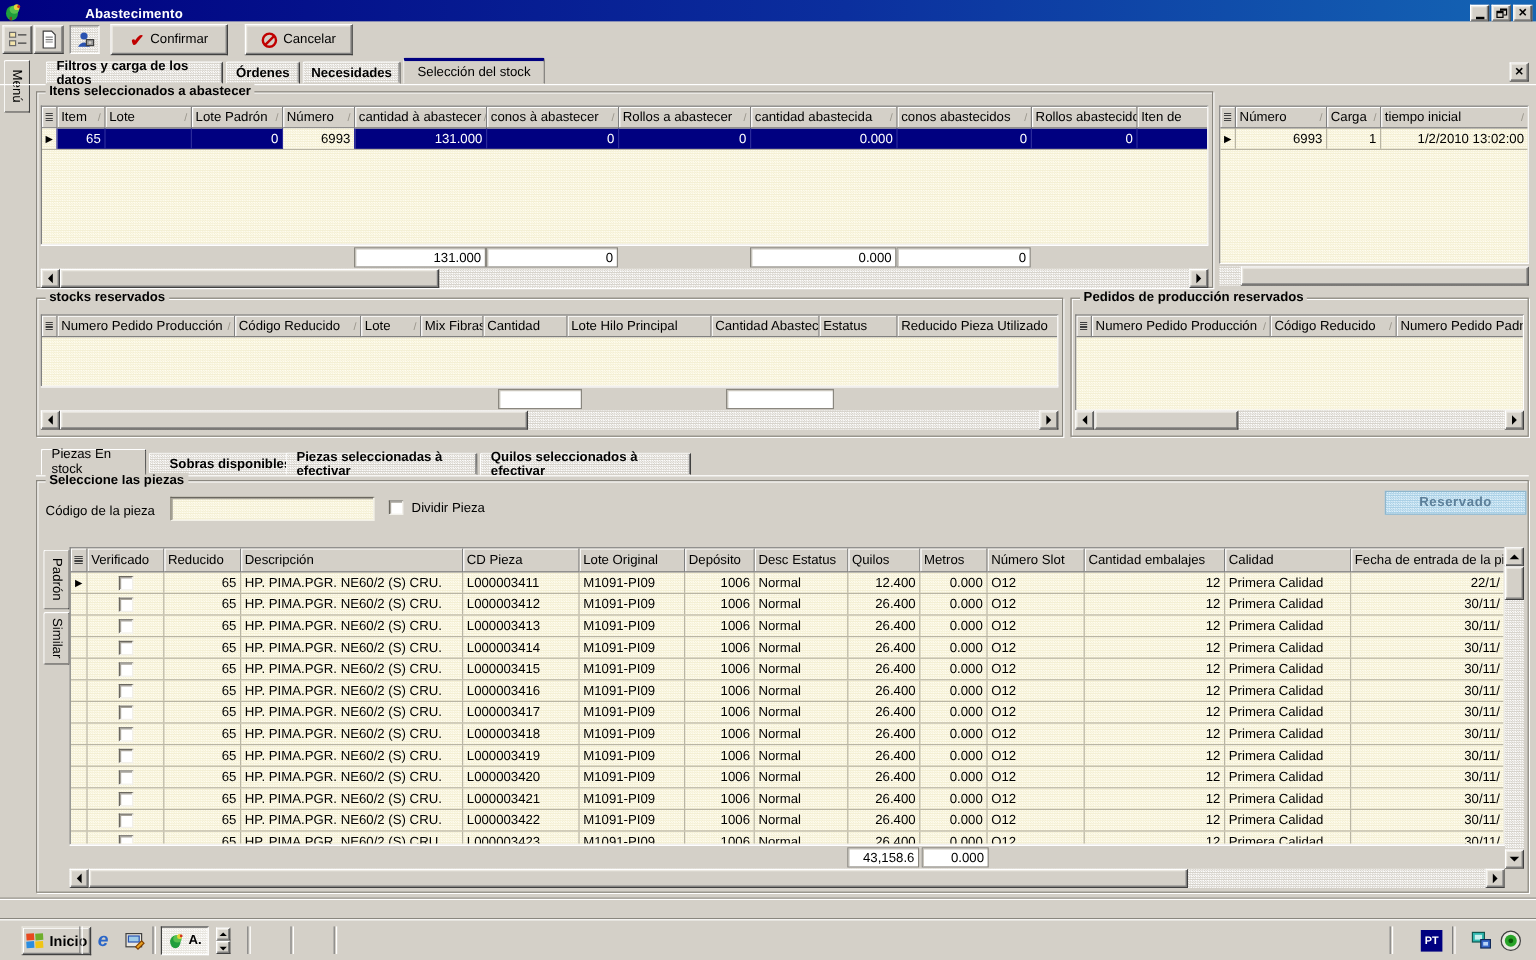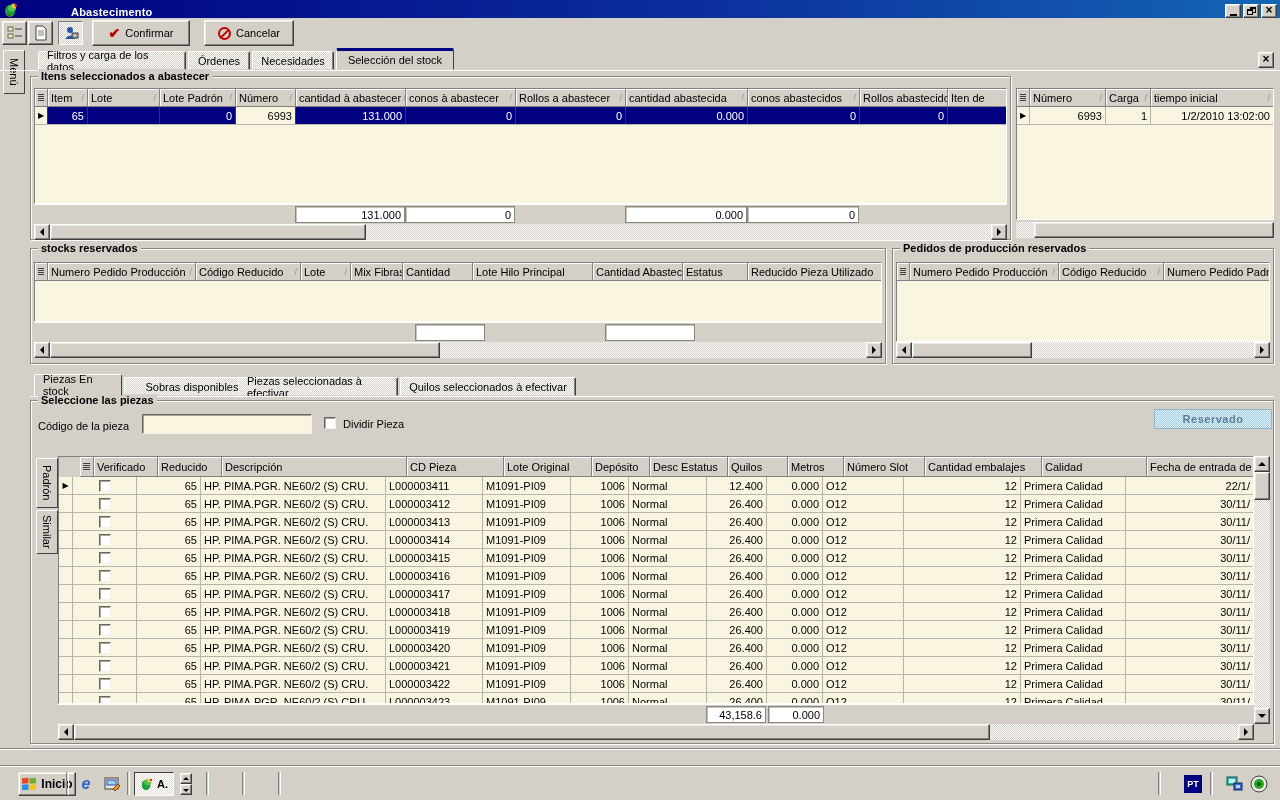--- a/index.html
+++ b/index.html
@@ -31,35 +31,35 @@
   
   .toolbar { position:absolute; left:0; top:18px; width:1280px; height:30px; background:#d4d0c8; }
   .sbtn { position:absolute; top:3px; width:25px; height:24px; display:flex; align-items:center; justify-content:center; }
   .cmdbtn { position:absolute; top:2px; height:26px; display:flex; align-items:center; justify-content:center; gap:5px; font-size:11px; }
   .chk-glyph { color:#c00000; font-weight:bold; font-size:14px; }
   .no-glyph { width:13px; height:13px; border:2px solid #c00000; border-radius:50%; position:relative; }
   .no-glyph::before { content:""; position:absolute; left:-1px; top:4px; width:11px; height:2px; background:#c00000; transform:rotate(-45deg); }
 
   
   .tab { position:absolute; border:1px solid; border-color:#ffffff #404040 #d4d0c8 #ffffff; border-radius:2px 2px 0 0; display:flex; align-items:center; justify-content:center; padding:0 8px; font-size:11px; }
-  .tab.inactive { box-shadow:inset -1px 0 0 #808080; }
+  .tab.inactive { box-shadow:inset -1px 0 0 #808080;font-weight:bold; }
   .tab.active { background:#d4d0c8; z-index:3; }
   .tab.active.topblue { border-top:3px solid #000080; }
   .vtab { position:absolute; border:1px solid; border-color:#ffffff #404040 #404040 #ffffff; border-radius:2px 0 0 2px; background:#d4d0c8; display:flex; align-items:center; justify-content:center; }
   .vtext { writing-mode:vertical-rl; font-size:11px; }
   .strip-line { position:absolute; height:1px; background:#ffffff; }
 
   
   .group { position:absolute; border:1px solid #8a877f; box-shadow:inset 1px 1px 0 #ffffff, 1px 1px 0 #ffffff; }
   .group-title { position:absolute; top:-7px; left:7px; background:#d4d0c8; padding:0 3px; font-weight:bold; font-size:11px; }
 
   
   .grid { position:absolute; border:1px solid; border-color:#808080 #ffffff #ffffff #808080; overflow:hidden; }
   .ghead { display:flex; height:18px; }
-  .ghead.h20 { height:20px;margin-left:21px; }
+  .ghead.h20 { height:20px; }
   .th { background:#d4d0c8; border-right:1px solid #808080; border-bottom:1px solid #808080; box-shadow:inset 1px 1px 0 #ffffff; display:flex; align-items:center; padding:0 3px; overflow:hidden; white-space:nowrap; flex:none; }
   .th .srt { margin-left:auto; color:#9a968c; font-style:normal; font-size:9px; padding-left:2px; }
   .th .srt::before { content:"/"; }
   .mkico { width:8px; height:7px; background:repeating-linear-gradient(#404040 0 1px, transparent 1px 2px); margin:0 auto; }
   .grow { display:flex; height:18px; border-bottom:1px solid #b9b5a4; }
   .gc { border-right:1px solid #b9b5a4; padding:0 3px; display:flex; align-items:center; overflow:hidden; white-space:nowrap; flex:none; }
   .gc.r { justify-content:flex-end; }
   .gc.ctr { justify-content:center; }
   .mk { position:relative; }
   .mk.on::before { content:"▶"; font-size:8px; margin:0 auto; }

